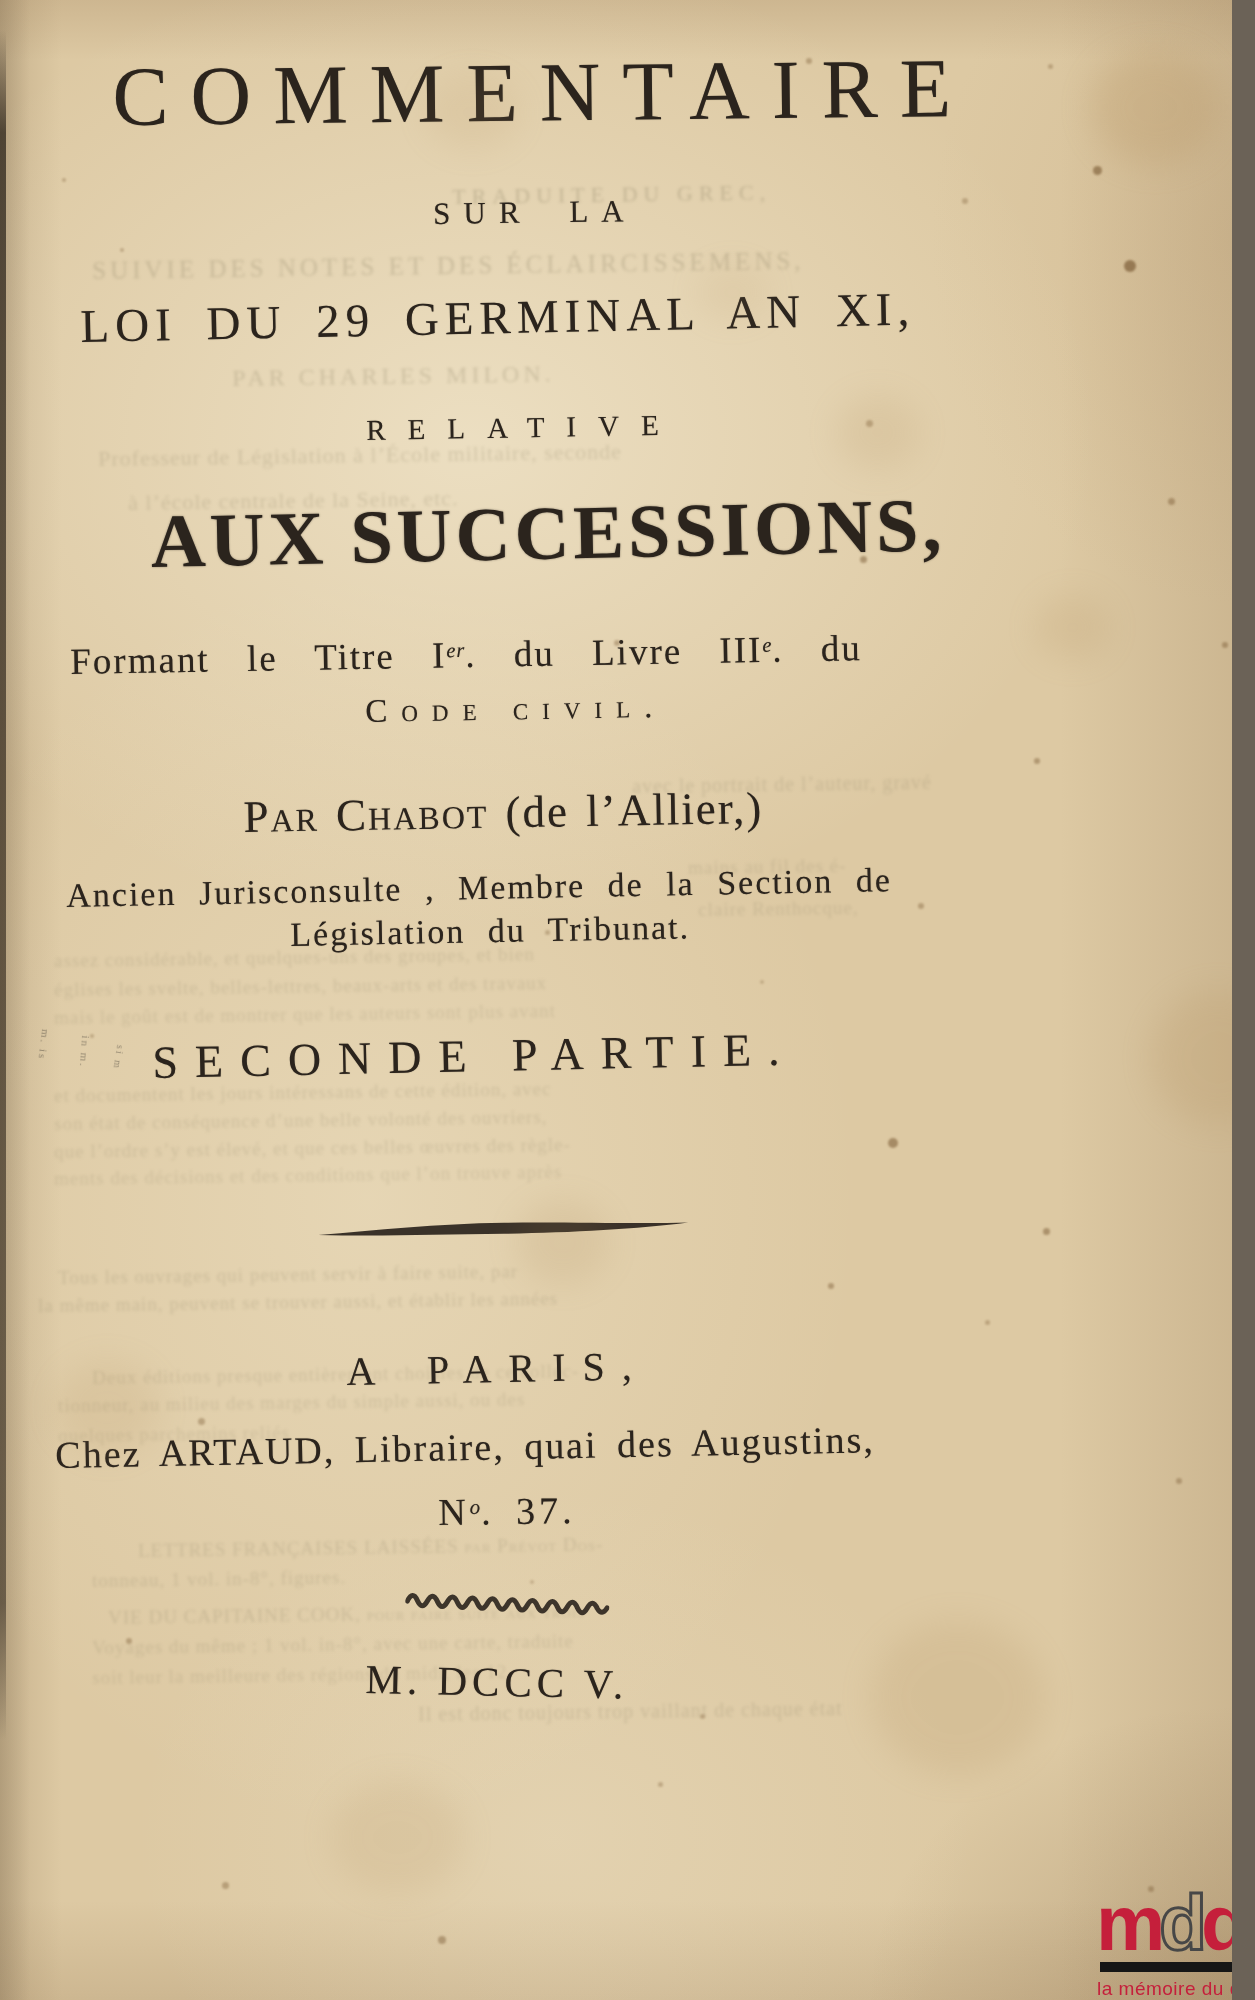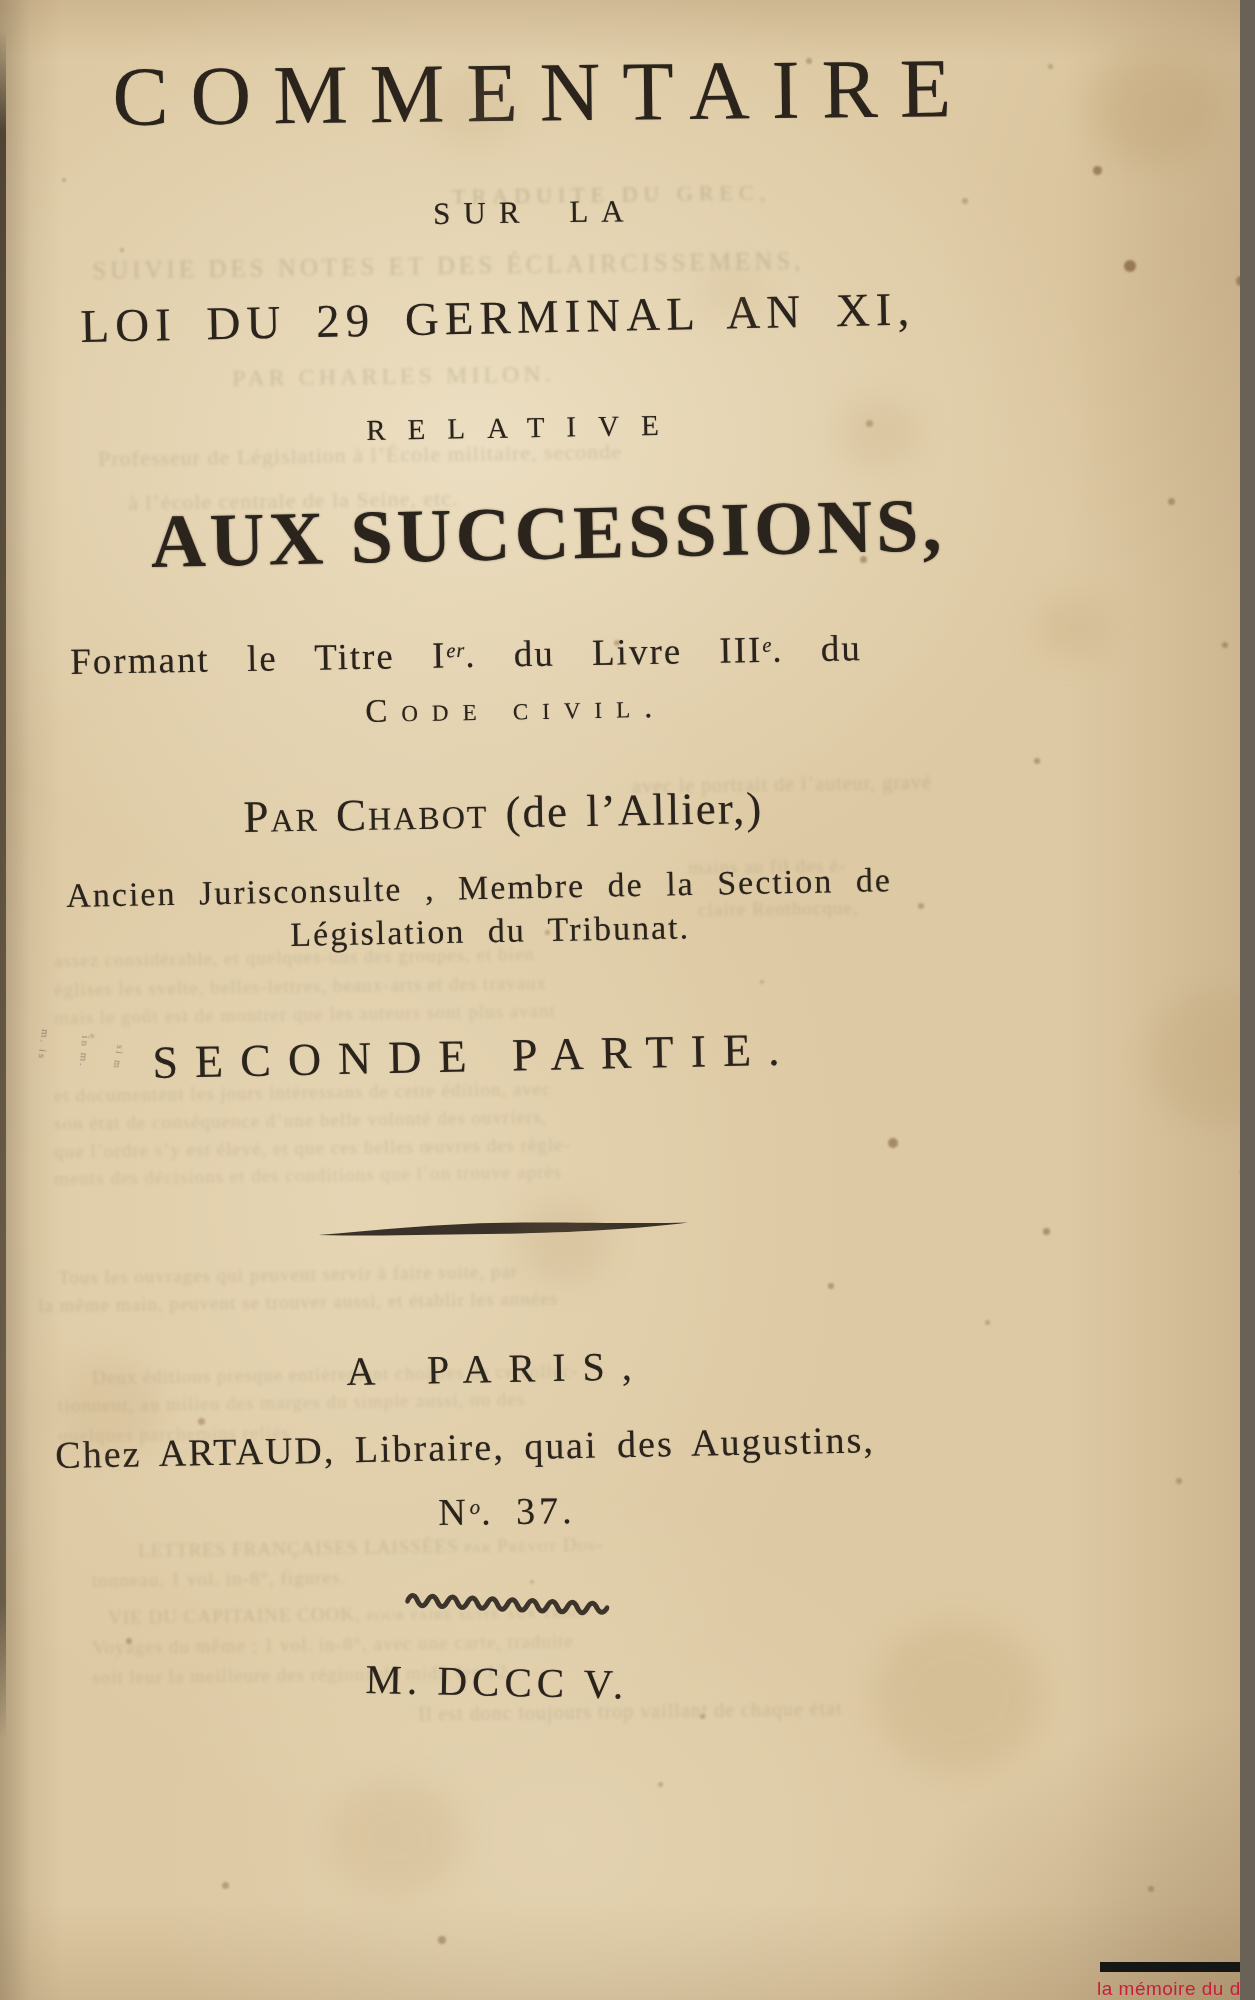--- a/index.html
+++ b/index.html
@@ -9,21 +9,20 @@
     background-color:#ddc9a3;
     background-image:
       radial-gradient(900px 700px at 38% 22%, rgba(248,240,218,.55), rgba(248,240,218,0) 70%),
       radial-gradient(700px 900px at 30% 60%, rgba(244,234,208,.38), rgba(244,234,208,0) 70%),
       radial-gradient(600px 500px at 45% 92%, rgba(240,230,205,.30), rgba(240,230,205,0) 70%),
       linear-gradient(90deg, rgba(150,126,92,.30) 0%, rgba(150,126,92,0) 5%),
       linear-gradient(270deg, rgba(146,118,82,.22) 0%, rgba(146,118,82,0) 14%),
       linear-gradient(180deg, rgba(164,134,96,.28) 0%, rgba(164,134,96,0) 3%, rgba(164,134,96,0) 95%, rgba(148,118,80,.22) 100%),
       radial-gradient(520px 420px at 100% 100%, rgba(118,90,56,.30), rgba(118,90,56,0) 70%),
       radial-gradient(430px 520px at 100% 12%, rgba(204,178,138,.40), rgba(204,178,138,0) 70%);
-    padding-left: 8px;
   }
   .line{position:absolute;white-space:nowrap;line-height:1;transform-origin:left top;}
   .ink{color:#2b241d;text-shadow:0 0 1px rgba(43,36,29,.45);}
   .title{font-size:84px;letter-spacing:22px;}
   .surla{font-size:31px;letter-spacing:13px;word-spacing:16px;}
   .law{font-size:47px;letter-spacing:6px;word-spacing:12px;}
   .relative{font-size:29px;letter-spacing:22px;}
   .subject{font-size:76px;font-weight:bold;letter-spacing:4px;text-shadow:0 0 2px rgba(43,36,29,.55);}
   .formant{font-size:37px;letter-spacing:2px;word-spacing:26px;}
   .codecivil{font-size:33px;font-variant:small-caps;letter-spacing:14px;}
@@ -183,16 +182,17 @@
       <div class="stain" style="left: 870px; top: 1620px; width: 175px; height: 155px; background: rgb(173, 138, 88); opacity: 0.15;"></div>
       <div class="stain" style="left: 330px; top: 1780px; width: 135px; height: 115px; background: rgb(173, 138, 88); opacity: 0.12;"></div>
       <div class="stain" style="left: 55px; top: 1360px; width: 105px; height: 95px; background: rgb(173, 138, 88); opacity: 0.12;"></div>
       <div class="stain" style="left: 515px; top: 1200px; width: 95px; height: 85px; background: rgb(160, 124, 76); opacity: 0.12;"></div>
       <div class="stain" style="left: 835px; top: 395px; width: 85px; height: 75px; background: rgb(173, 138, 88); opacity: 0.13;"></div>
       <div class="stain" style="left: 1035px; top: 595px; width: 75px; height: 65px; background: rgb(173, 138, 88); opacity: 0.14;"></div>
       <div class="stain" style="left: 425px; top: 75px; width: 95px; height: 75px; background: rgb(181, 147, 98); opacity: 0.12;"></div>
       <div class="stain" style="left: 695px; top: 265px; width: 75px; height: 55px; background: rgb(181, 147, 98); opacity: 0.1;"></div>
     </div>
 
+  <div class="wm-logo"><span class="wm-m">m</span><span class="wm-d1">d</span><span class="wm-d2">d</span></div>
   <div class="wm-bar"></div>
   <div class="wm-tag">la mémoire du droit</div>
 
 </div>
 
 </body></html>

